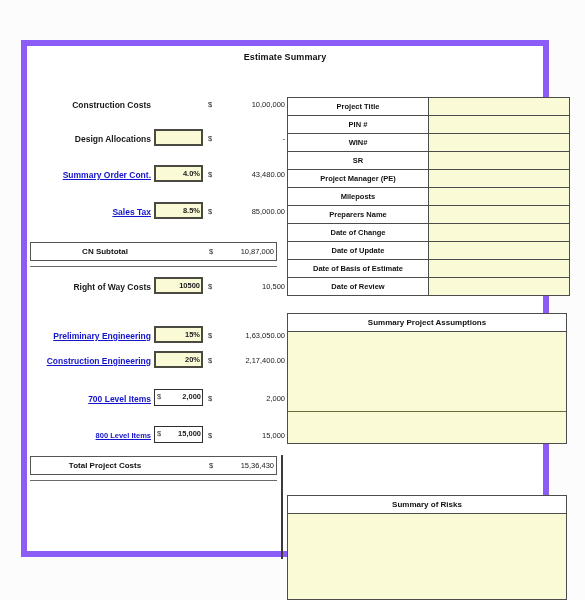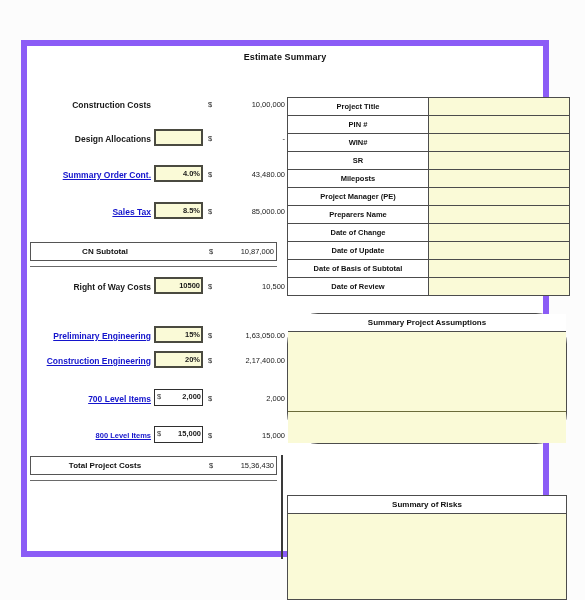--- a/index.html
+++ b/index.html
@@ -355,51 +355,51 @@
         </tr>
         <tr>
           <td class="k">WIN#</td>
           <td class="v"></td>
         </tr>
         <tr>
           <td class="k">SR</td>
           <td class="v"></td>
         </tr>
         <tr>
+          <td class="k">Project Manager (PE)</td>
+          <td class="v"></td>
+        </tr>
+        <tr>
           <td class="k">Mileposts</td>
           <td class="v"></td>
         </tr>
         <tr>
-          <td class="k">Project Manager (PE)</td>
-          <td class="v"></td>
-        </tr>
-        <tr>
           <td class="k">Preparers Name</td>
           <td class="v"></td>
         </tr>
         <tr>
           <td class="k">Date of Change</td>
           <td class="v"></td>
         </tr>
         <tr>
           <td class="k">Date of Update</td>
           <td class="v"></td>
         </tr>
         <tr>
-          <td class="k">Date of Basis of Subtotal</td>
+          <td class="k">Date of Basis of Estimate</td>
           <td class="v"></td>
         </tr>
         <tr>
           <td class="k">Date of Review</td>
           <td class="v"></td>
         </tr>
       </tbody>
     </table>
 
-    <div class="panel" style="top:267px;border-radius:31px;">
+    <div class="panel" style="top:267px;">
       <div class="panel-head">Summary Project Assumptions</div>
       <div class="panel-body">
         <div class="seg" style="height:79px;"></div>
         <div class="seg" style="height:31px;"></div>
       </div>
     </div>
 
     <div class="panel" style="top:409px;margin-top:40px;">
       <div class="panel-head">Summary of Risks</div>
       <div class="panel-body">

